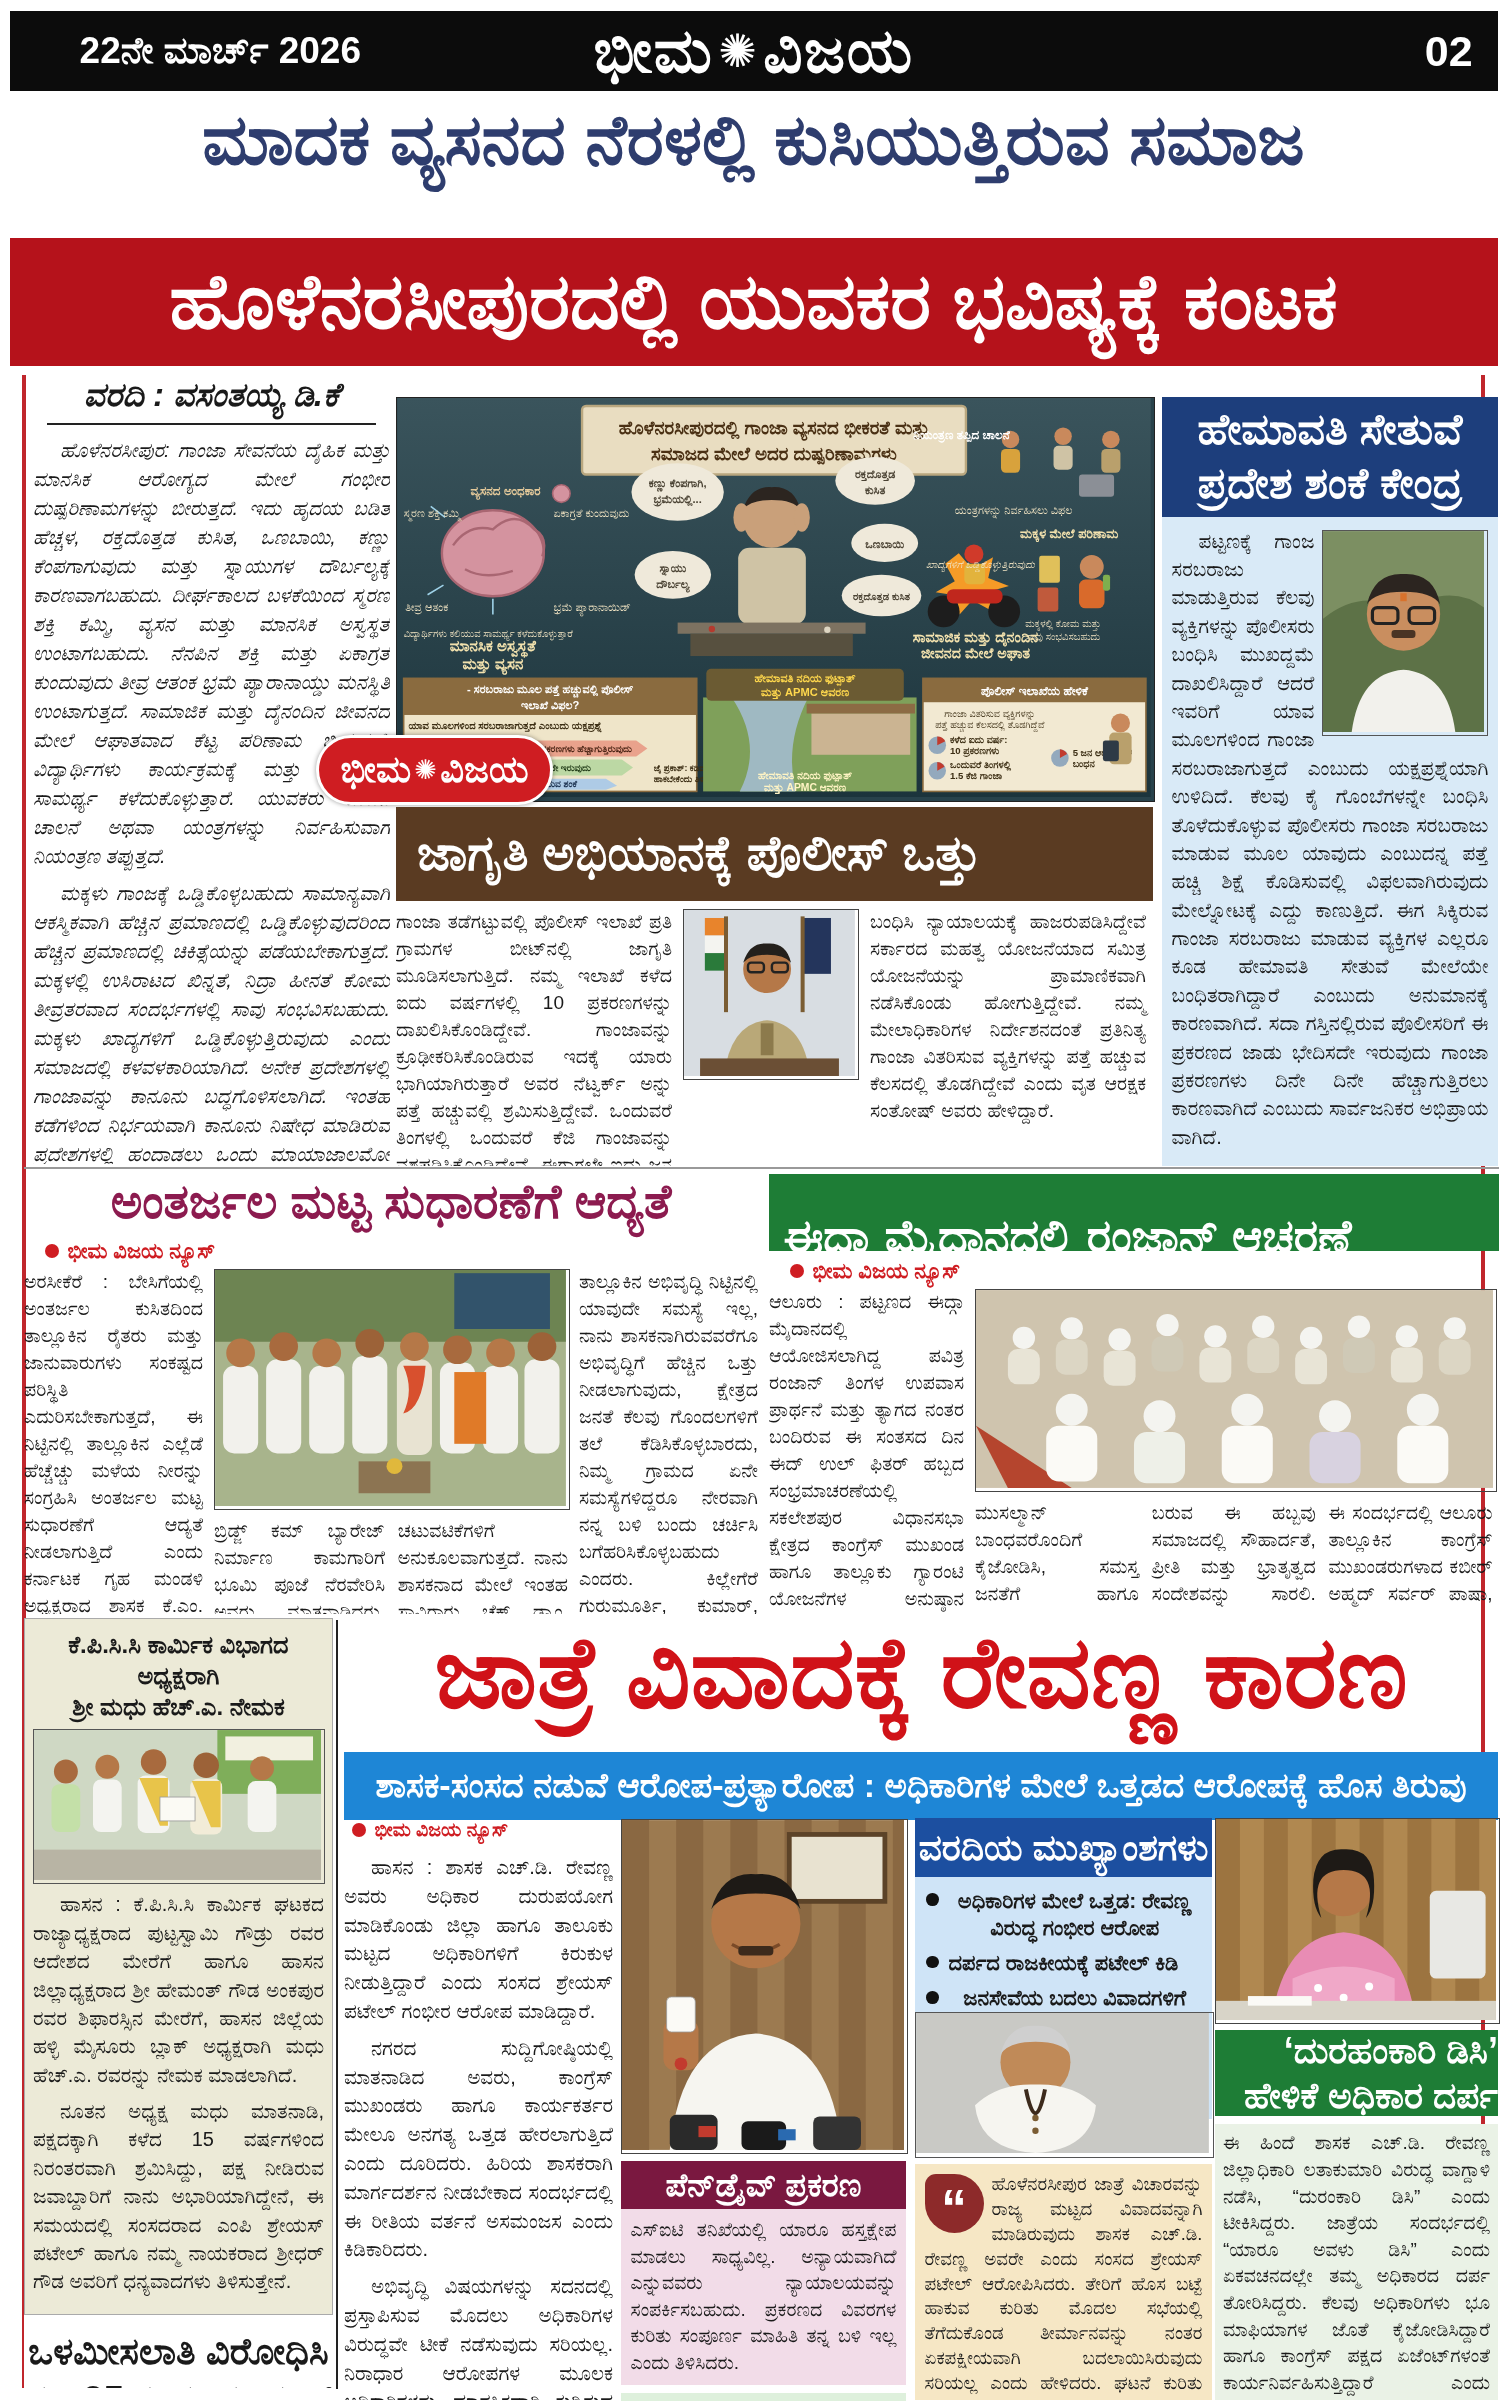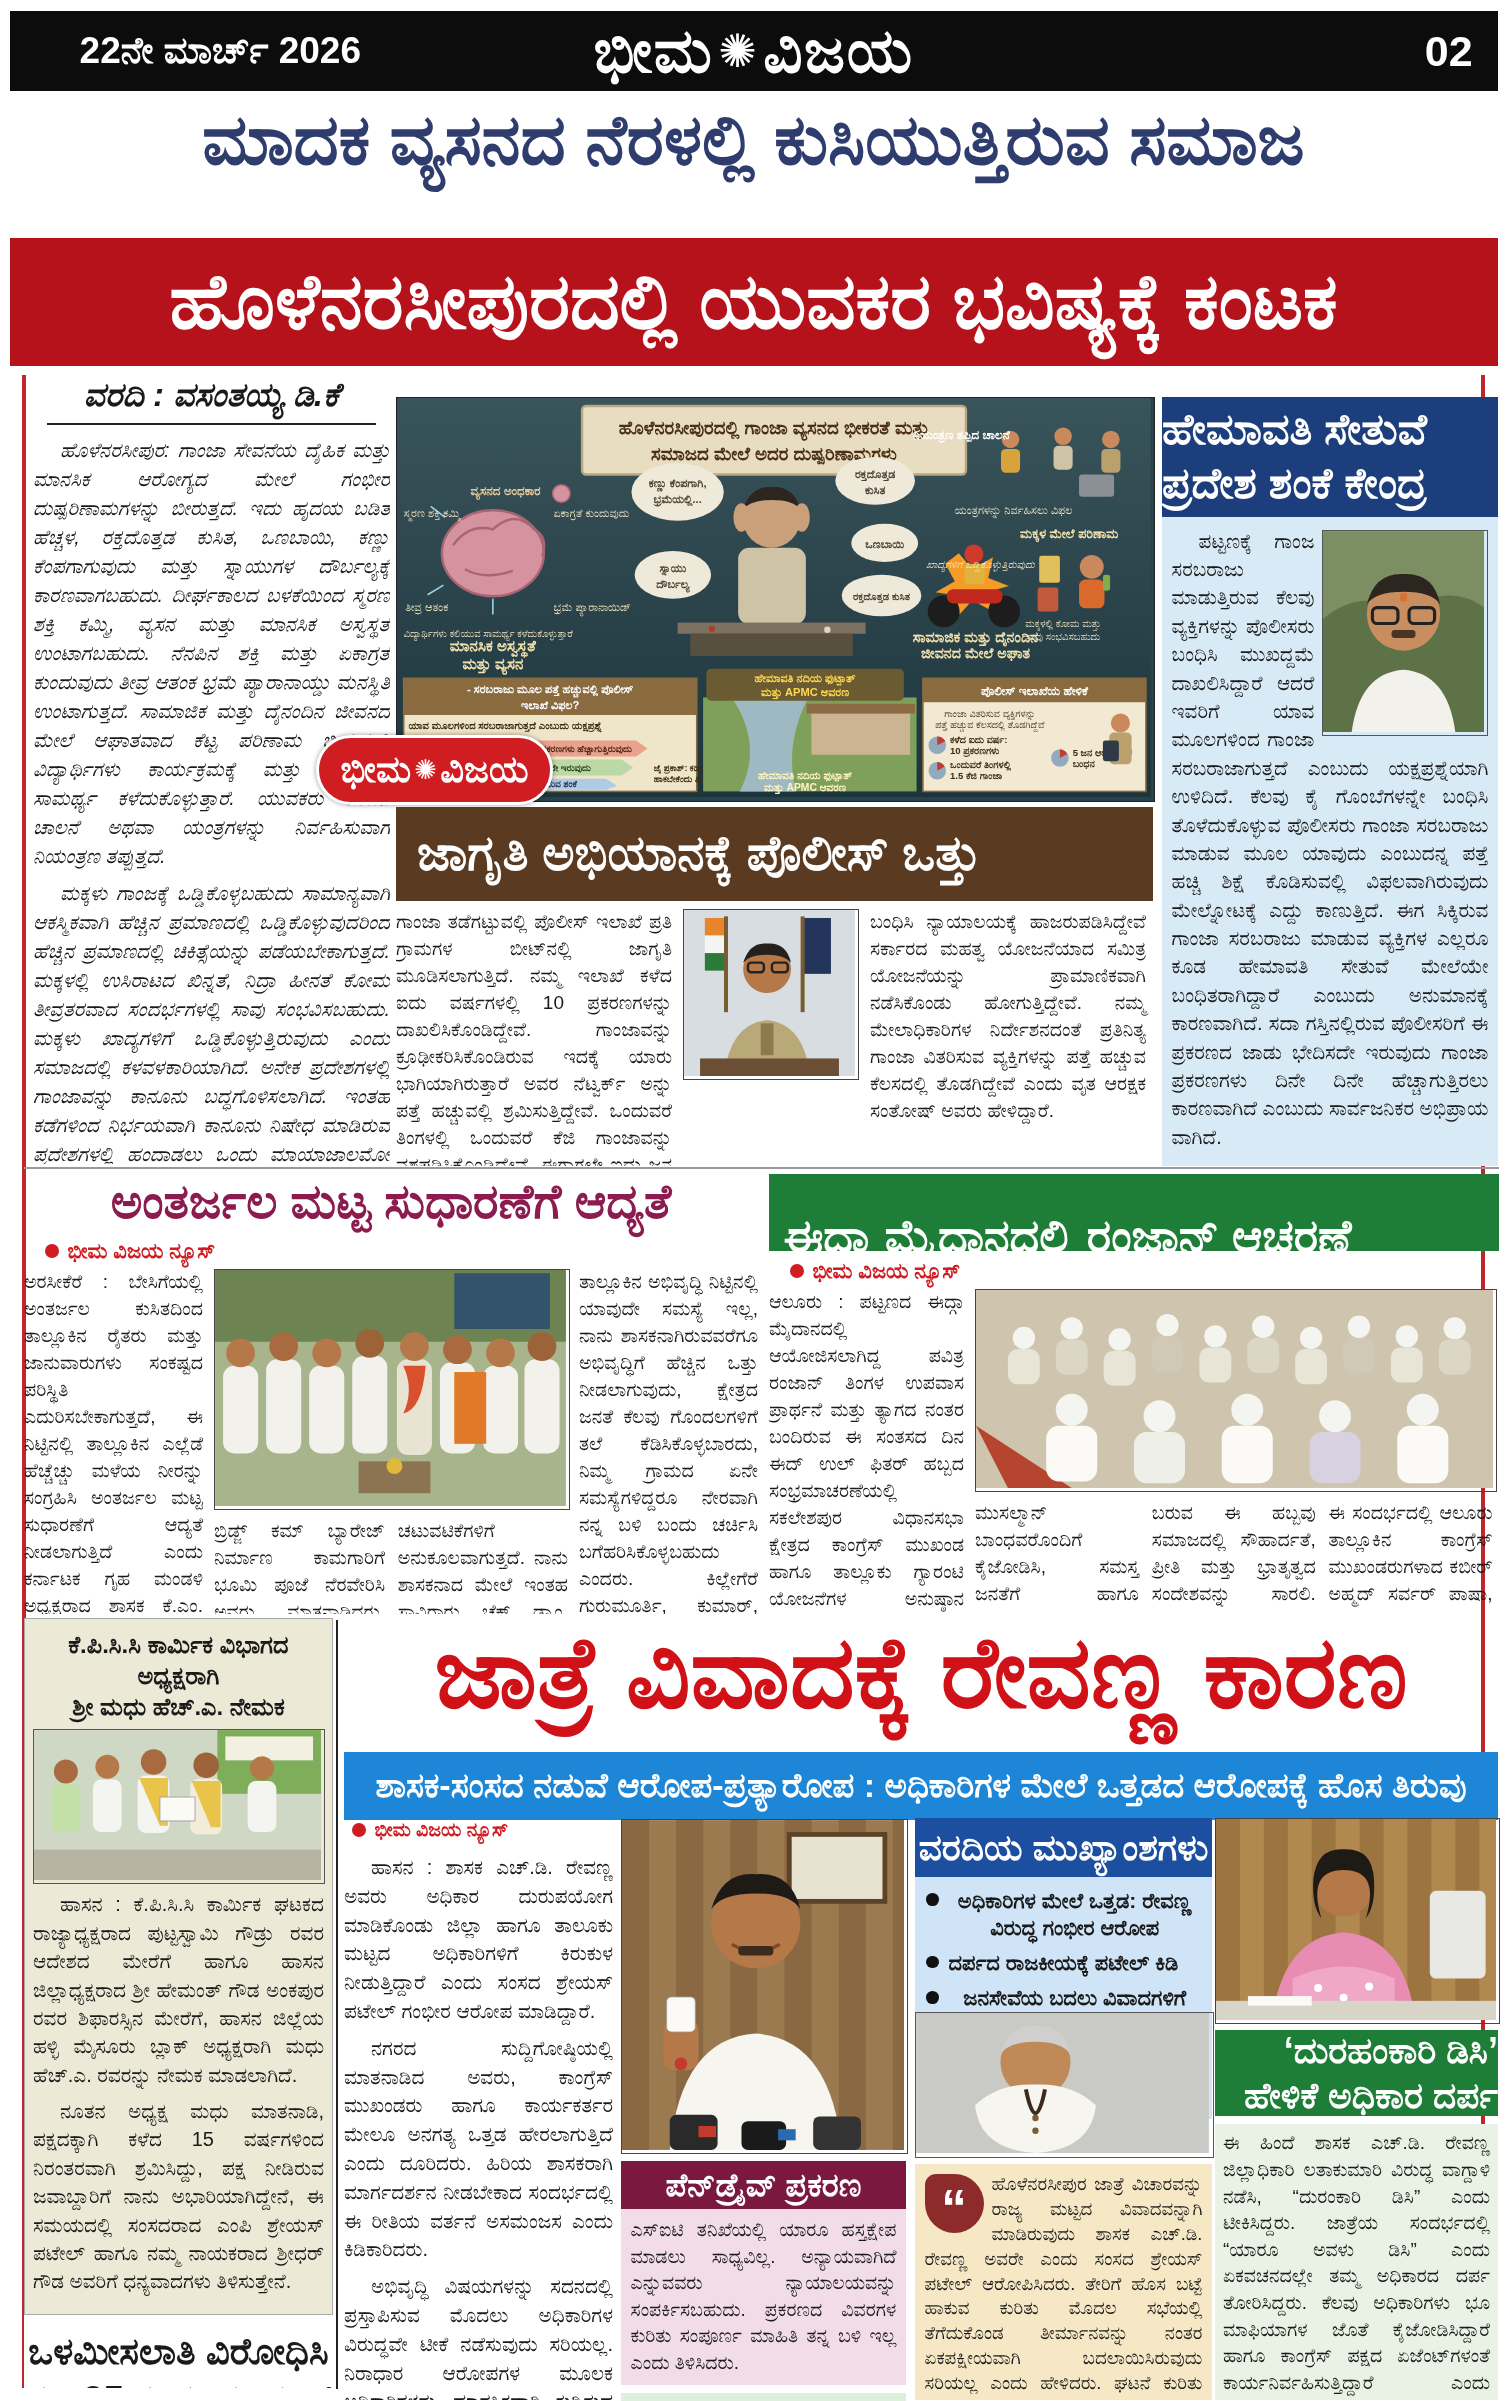--- a/index.html
+++ b/index.html
@@ -28,21 +28,21 @@
   
   #infographic{left:396px;top:397px;width:757px;height:403px;border:1.6px solid #222;background:#28424b;}
   
   #logo-pill{left:316px;top:735px;width:231px;height:64px;background:#cf1d22;border:3.2px solid #fff;
              border-radius:35px;display:flex;align-items:center;justify-content:center;box-shadow:0 0 4.8px rgba(0,0,0,.4);}
   #logo-pill span{color:#fff;font-size:37px;font-weight:bold;}
   #logo-pill .star{font-size:27px;padding:0 3.2px;}
   
   #hv-col{left:1162px;top:397px;width:336px;height:769px;}
   #hv-head{background:#1d3e7c;height:120px;display:flex;flex-direction:column;justify-content:center;}
-  #hv-head div{color:#fff;font-size:43px;font-weight:bold;line-height:1.25;}
+  #hv-head div{color:#fff;font-size:43px;font-weight:bold;text-align:center;line-height:1.25;}
   #hv-body{background:#d9eaf7;padding:9.6px 9.6px 4.8px 9.6px;font-size:20px;line-height:1.42;}
   #hv-photo{float:right;width:164px;height:204px;margin:3.2px 0 6.4px 8px;border:1.6px solid #555;}
   
   #jagruti{left:396px;top:807px;width:757px;height:359px;}
   #jg-head{background:#5a3b22;height:94px;display:flex;align-items:center;padding-left:21px;}
   #jg-head div{color:#fff;font-size:49px;font-weight:bold;}
   #jg-row{display:flex;gap:11px;margin-top:8px;}
   #jg-row .txt{width:276px;font-size:19px;line-height:1.42;}
   #jg-photo{width:174px;height:169px;border:1.6px solid #444;flex:none;}
   

